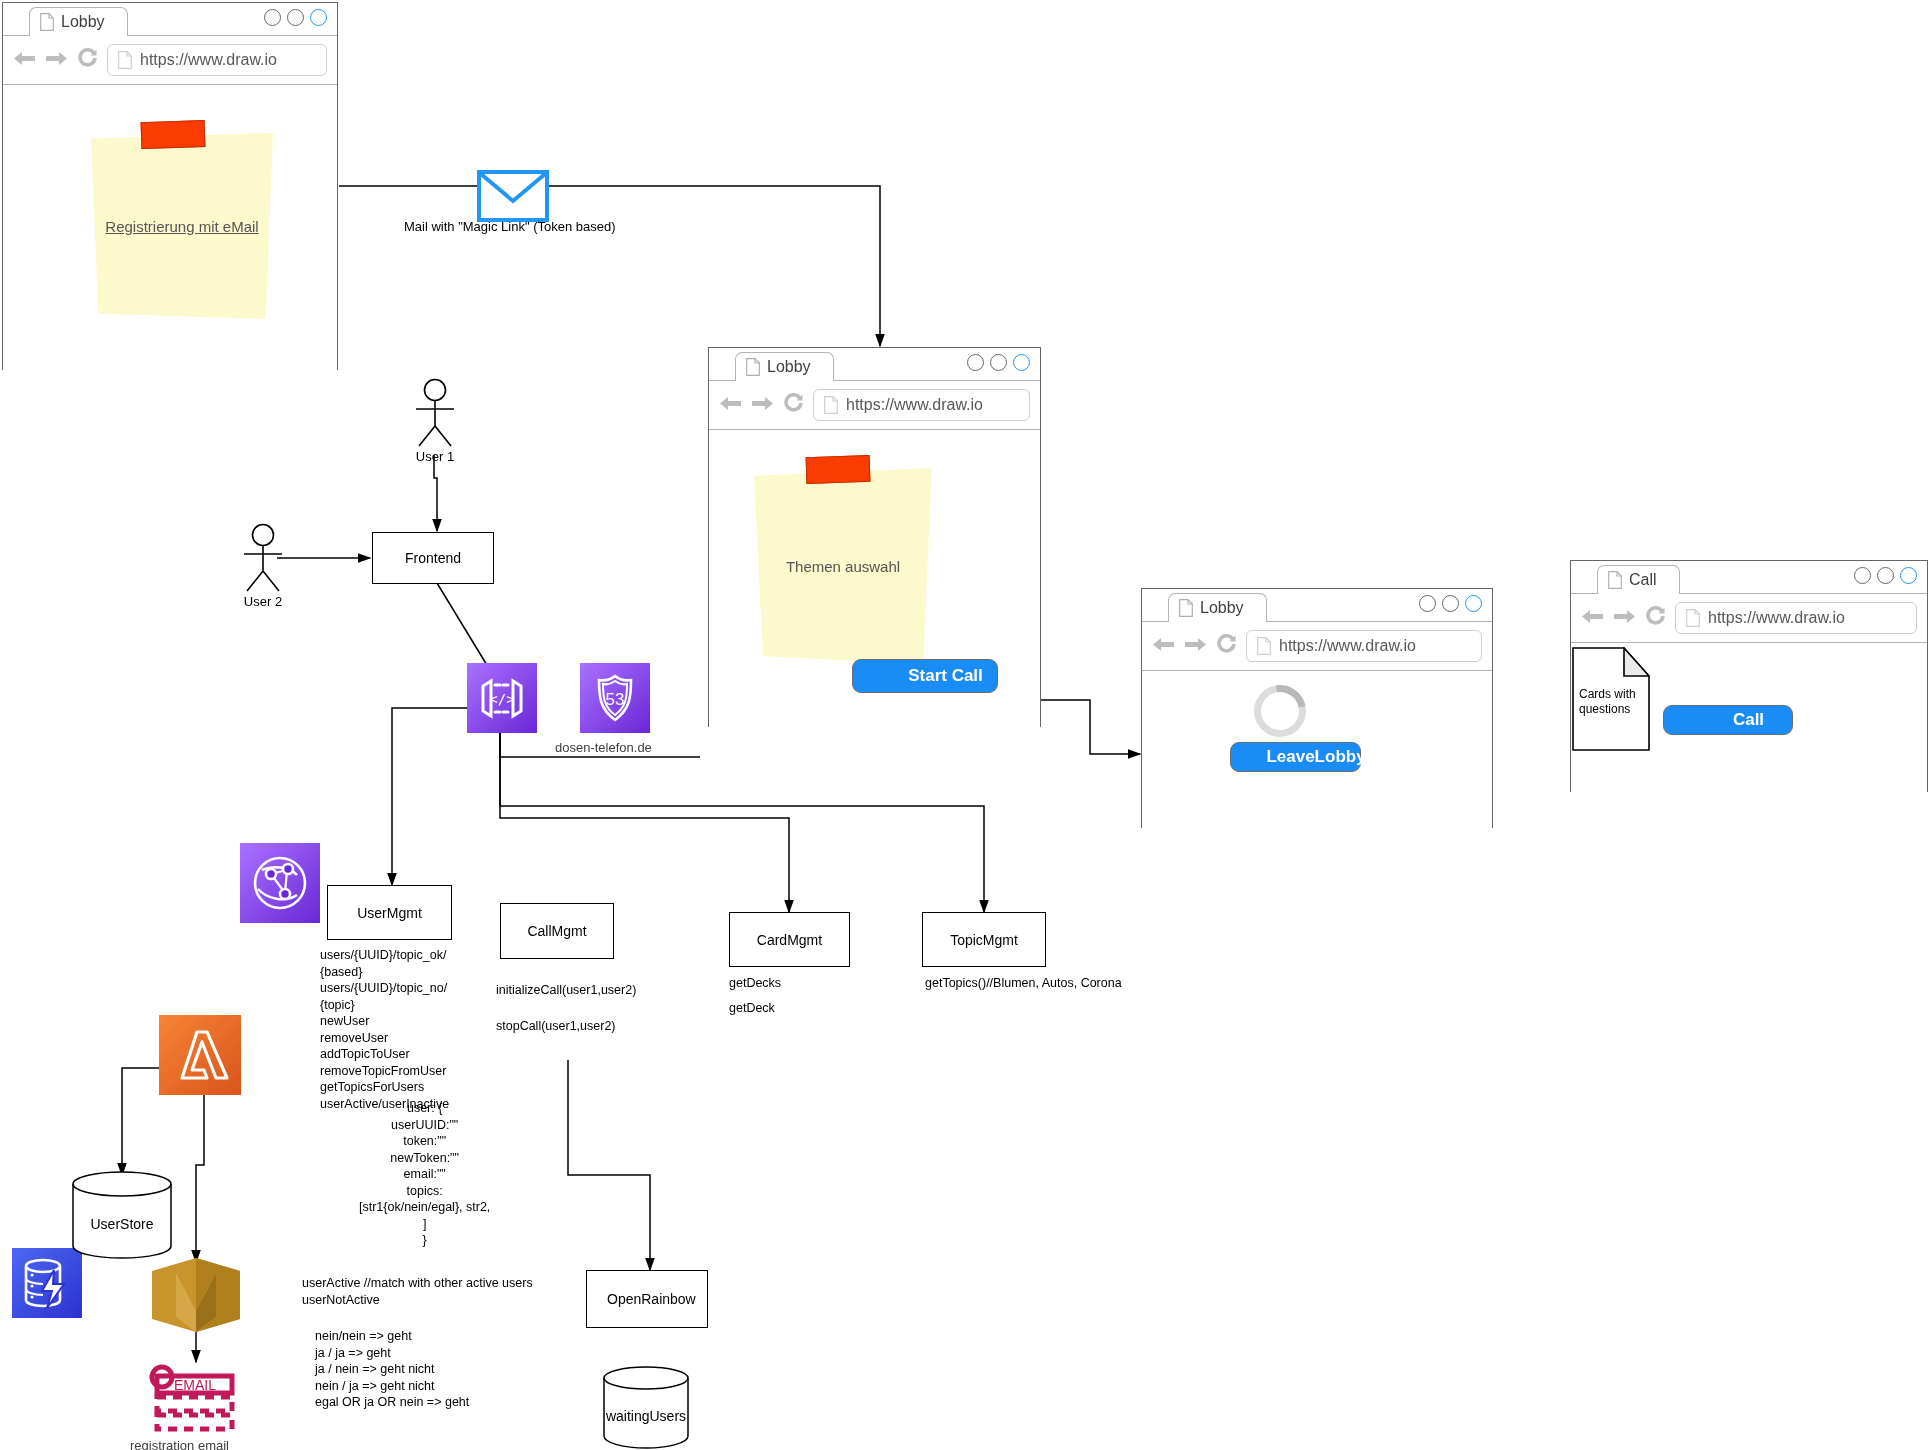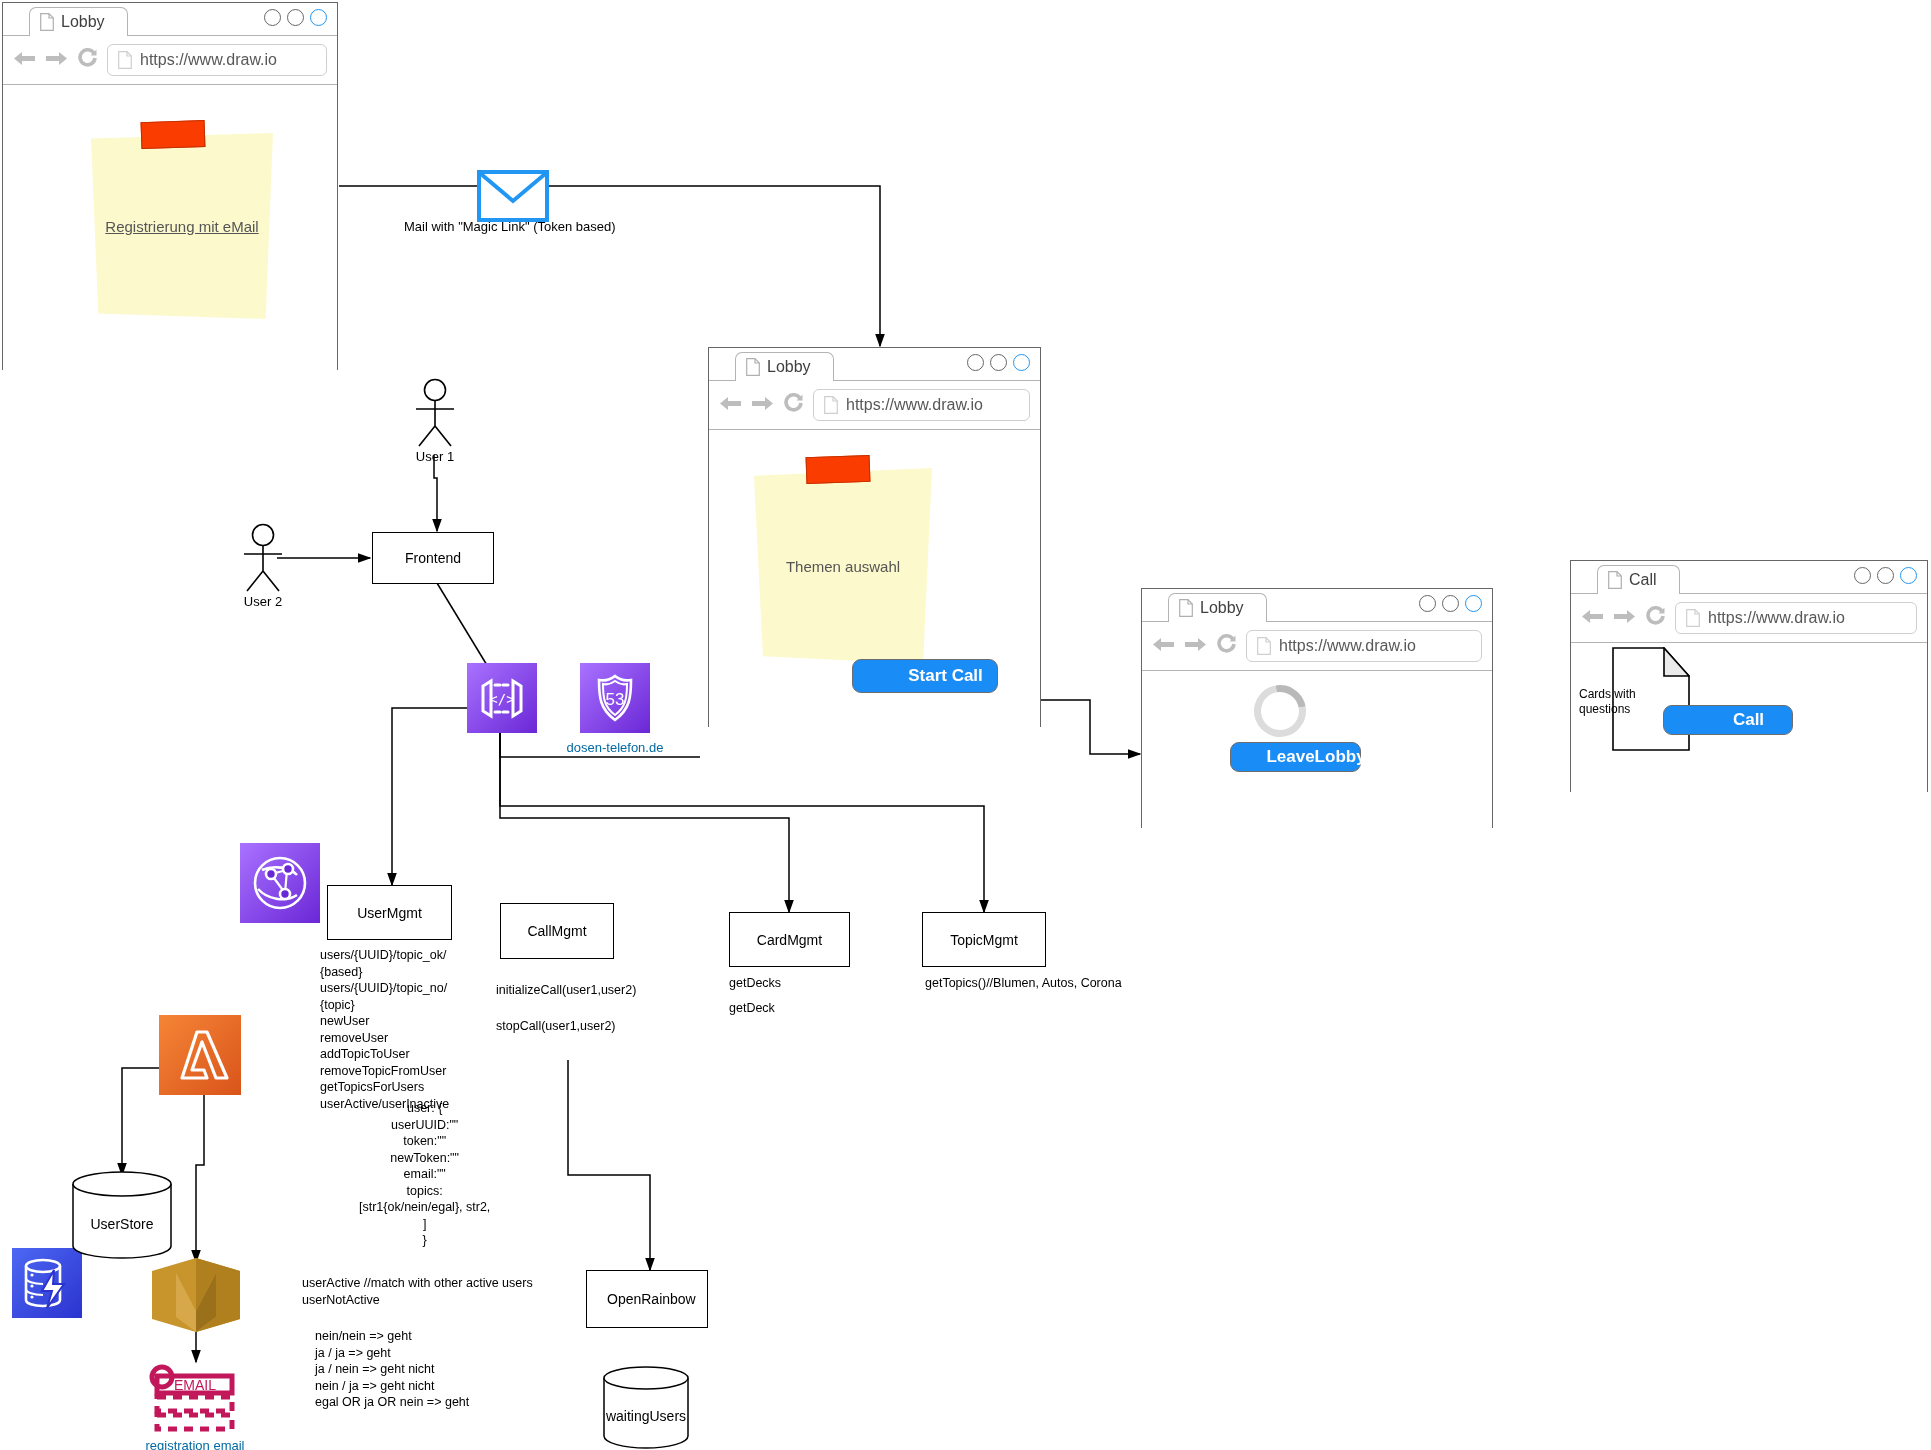--- a/index.html
+++ b/index.html
@@ -127,34 +127,34 @@
     color:#000;
     white-space:pre;
   }
   .txt.small{font-size:12.5px;line-height:16.5px;}
   .caption{
     position:absolute;font-size:13px;color:#000;text-align:center;
   }
 
   
   .awsbox{position:absolute;}
-  .iconlabel{position:absolute;font-size:13px;text-align:center;color:#0369a1;}
+  .iconlabel{position:absolute;font-size:13px;color:#404040;}
 
   
   .spinner{
     position:absolute;
     border:7px solid #dcdcdc;
     border-top-color:#b9b9b9;
     border-radius:50%;
     box-sizing:border-box;
     transform:rotate(35deg);
   }
 
   
-  .docshape{position:absolute;padding-left:40px;}
+  .docshape{position:absolute;}
 </style>
 </head>
 <body>
 
 <div id="canvas">
 
   <svg class="wires" viewBox="0 0 1931 1450">
     <defs>
       <marker id="ah" markerWidth="10" markerHeight="10" refX="8" refY="3.2" orient="auto">
         <path d="M0,0 L9,3.2 L0,6.4 z" fill="#000"></path>

